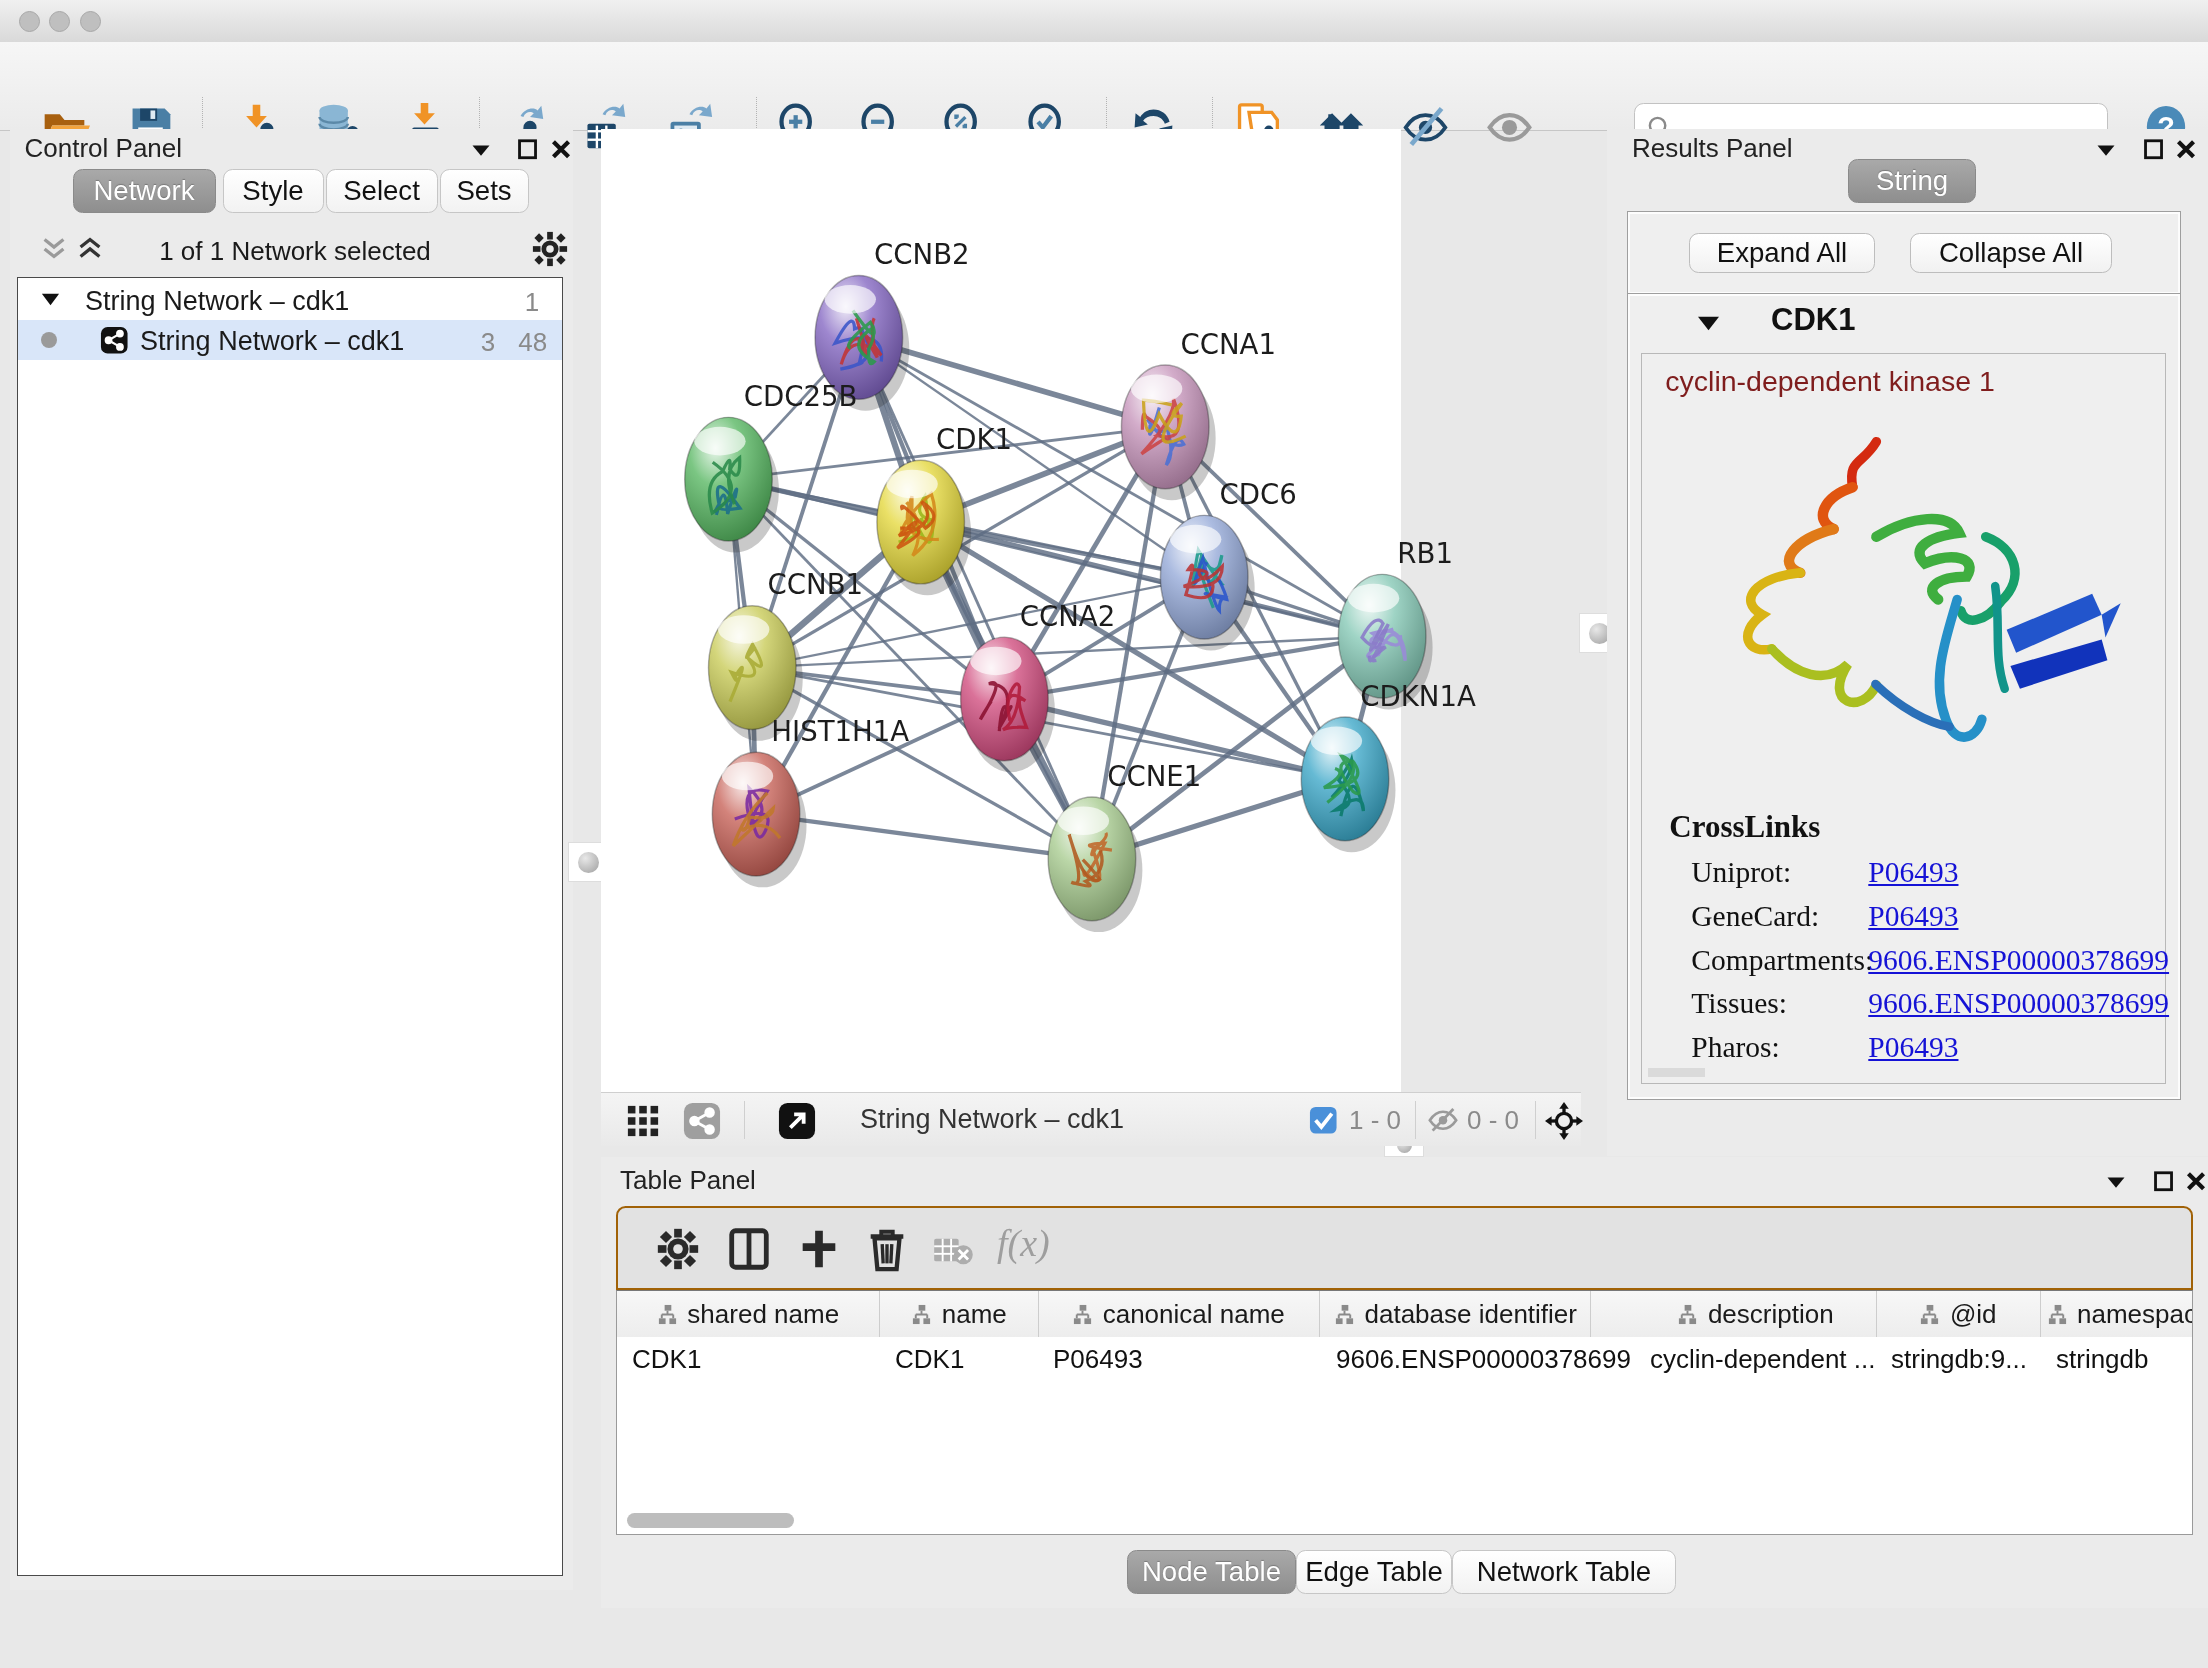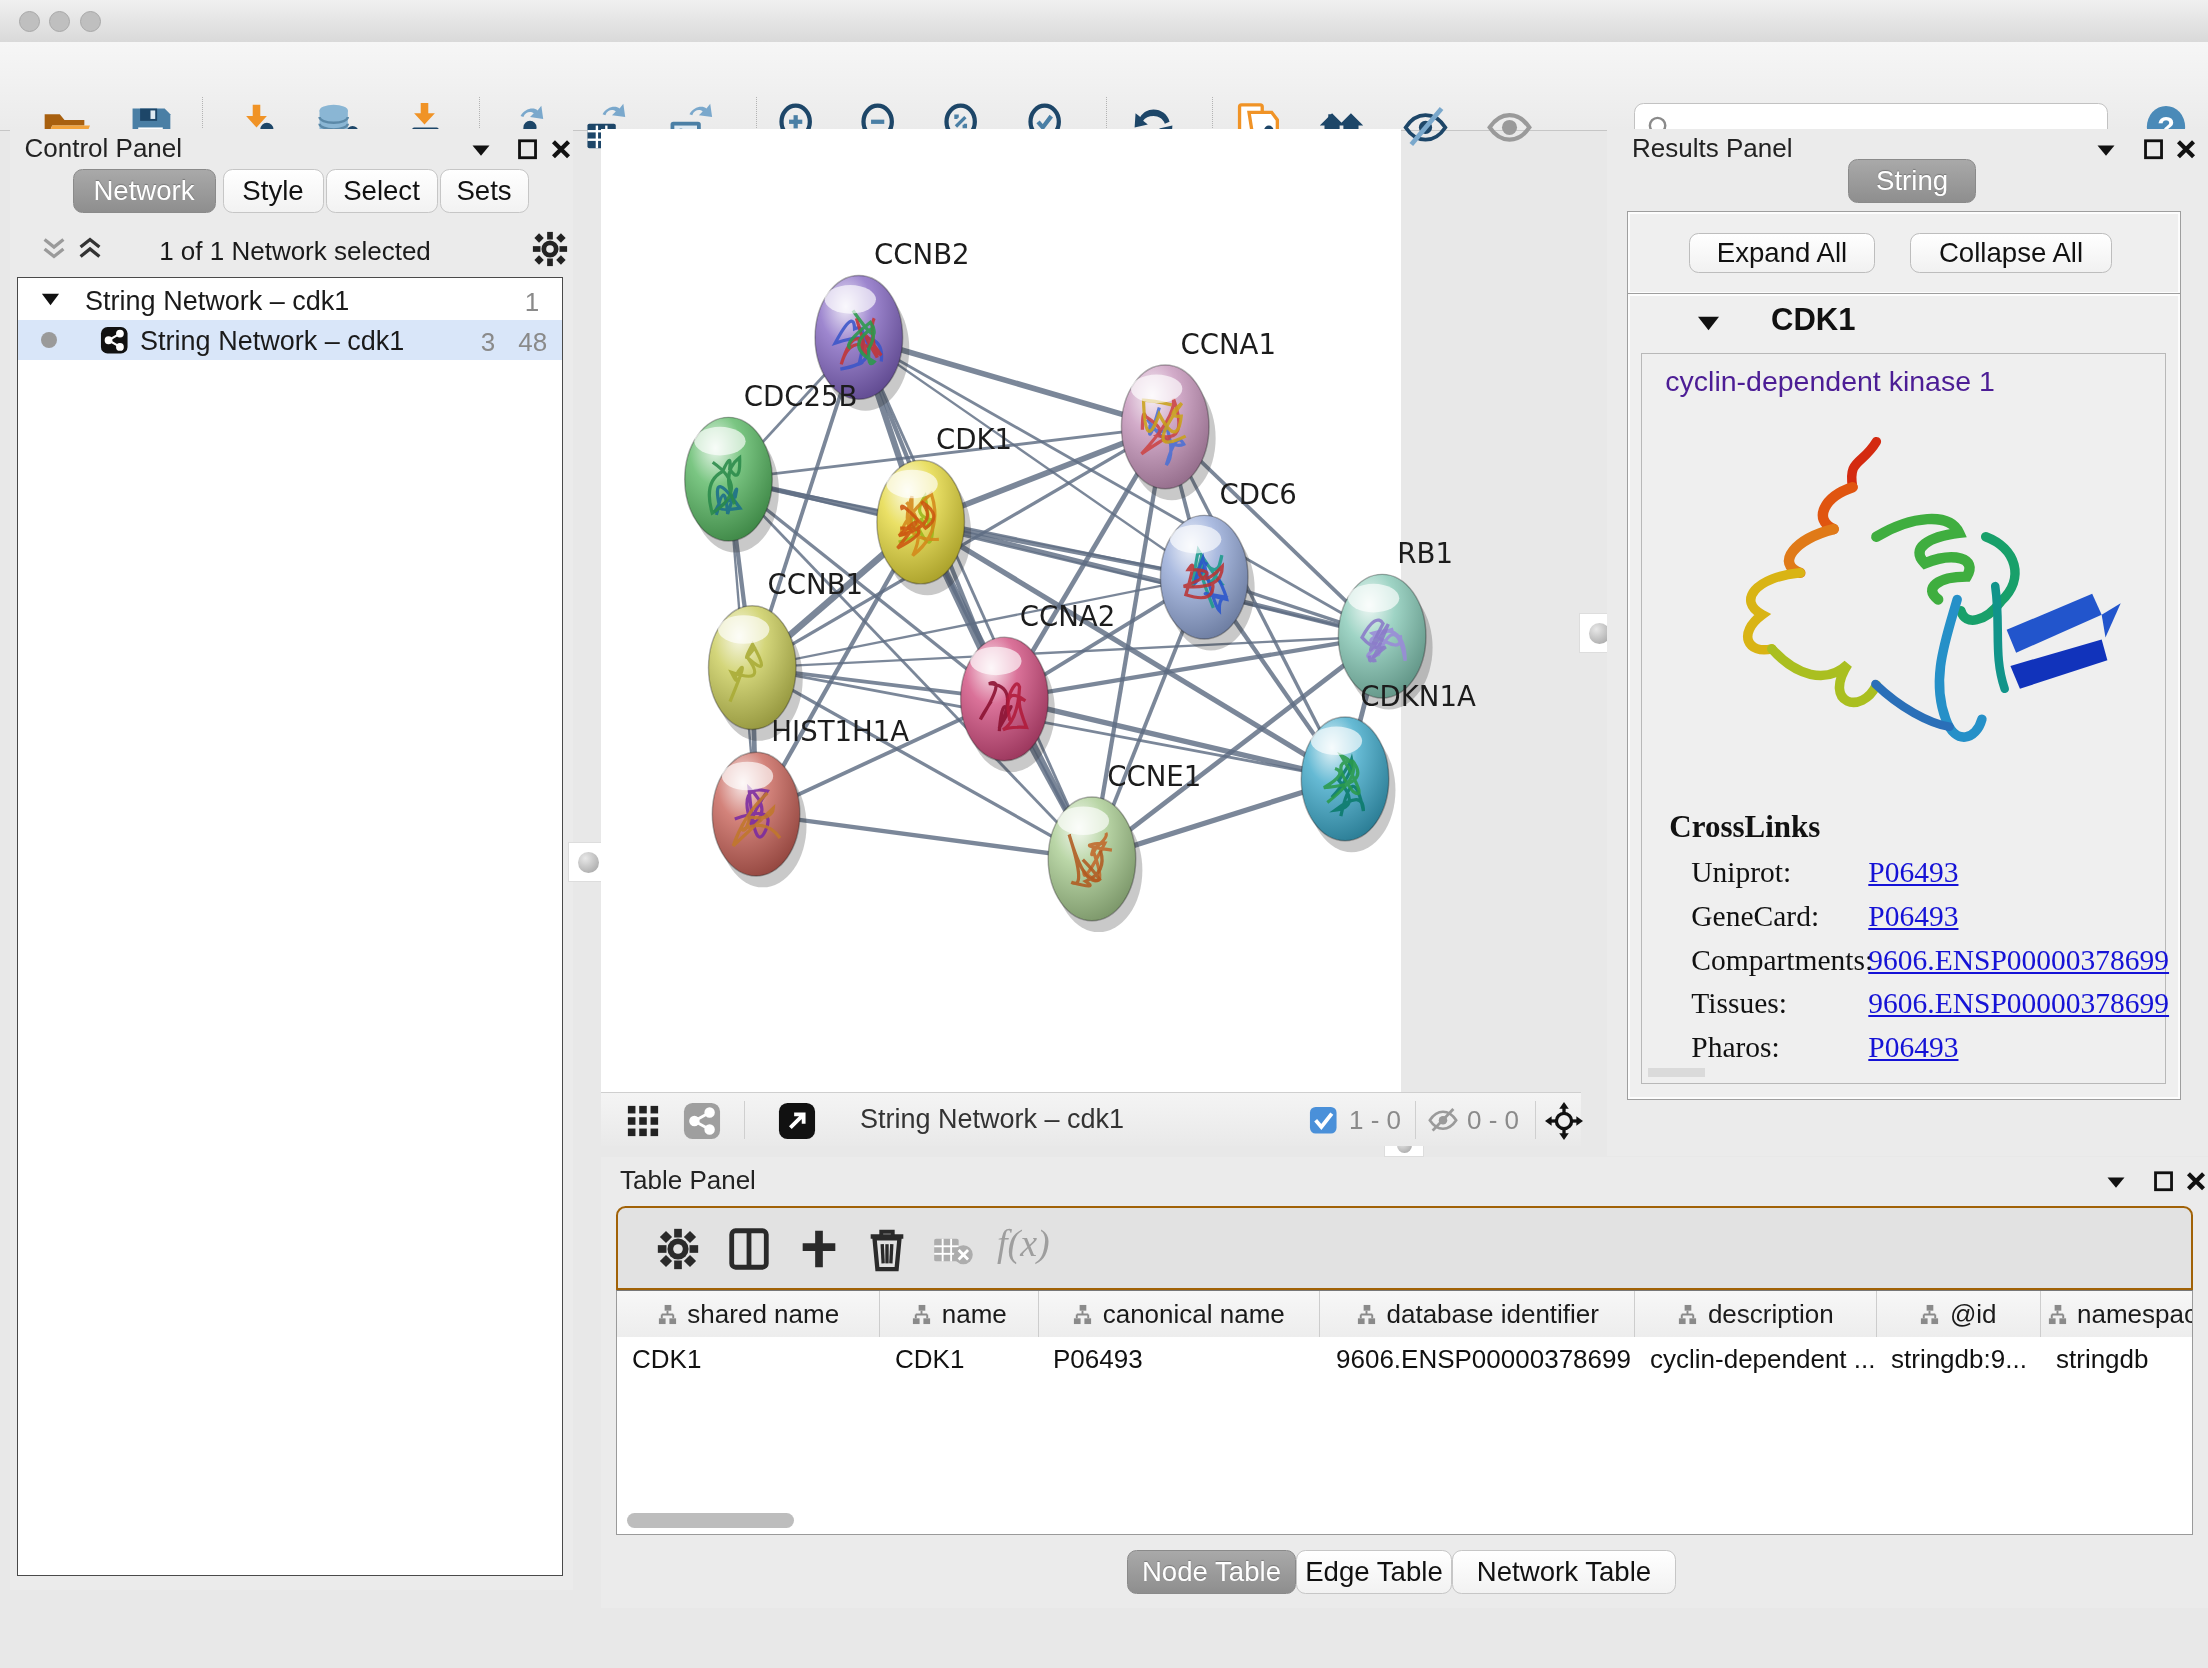--- a/index.html
+++ b/index.html
@@ -565,21 +565,21 @@
     <div class="rp-box" style="left:20px;top:82px;width:552px;height:82px">
       <div class="btn" style="left:61px;top:21px;width:186px">Expand All</div>
       <div class="btn" style="left:282px;top:21px;width:202px">Collapse All</div>
     </div>
     <div class="rp-box" style="left:20px;top:164px;width:552px;height:805px">
       <svg style="position:absolute;left:68px;top:19px" width="25" height="21" viewBox="0 0 26 22">
           <path d="M2 4h22l-11 14z" fill="#111"></path>
         </svg>
       <div style="position:absolute;left:143px;top:7.6px;font-size:31px;font-weight:bold;color:#111">CDK1</div>
       <div style="position:absolute;left:13.3px;top:59px;width:523px;height:729px;border:1px solid #b8b8b8;background:#efefef">
-        <div style="position:absolute;left:23px;top:11.4px;font-size:28.5px;color:#4c1d95">cyclin-dependent kinase 1</div>
+        <div style="position:absolute;left:23px;top:11.4px;font-size:28.5px;color:#7f1d1d">cyclin-dependent kinase 1</div>
         <svg style="position:absolute;left:30px;top:59px" width="462" height="371" viewBox="0 0 486 390">
           <g fill="none" stroke-linecap="round">
             <path d="M215,30 C200,55 185,48 190,78" stroke="#d42a10" stroke-width="10"></path>
             <path d="M190,78 C160,88 148,112 170,122" stroke="#e05510" stroke-width="11"></path>
             <path d="M170,122 C130,132 108,158 135,168" stroke="#e07a18" stroke-width="11"></path>
             <path d="M135,168 C88,172 68,198 95,212 C68,232 80,254 105,248" stroke="#d9b414" stroke-width="10"></path>
             <path d="M105,248 C130,276 162,286 185,264 C158,306 200,318 215,286" stroke="#aabf20" stroke-width="10"></path>
             <path d="M215,130 C252,108 292,104 302,126 C270,130 250,142 266,158 C296,146 322,152 310,172 C280,172 264,184 280,196" stroke="#3fae3f" stroke-width="11"></path>
             <path d="M330,130 C362,142 372,174 346,198 C330,220 308,224 304,208" stroke="#18a06a" stroke-width="10"></path>
             <path d="M340,182 C346,224 338,256 350,290" stroke="#11948a" stroke-width="9"></path>
@@ -686,21 +686,21 @@
           </div>
           <div class="th-cell" style="left: 421px; width: 282px;">
             <svg width="21" height="21" viewBox="0 0 22 22">
               <rect x="8" y="1" width="7" height="6" fill="#8a8a8a"></rect>
               <path d="M11 7v4M5 11h12M5 11v4M17 11v4" stroke="#8a8a8a" stroke-width="2" fill="none"></path>
               <rect x="2" y="15" width="7" height="6" fill="#8a8a8a"></rect>
               <rect x="13" y="15" width="7" height="6" fill="#8a8a8a"></rect>
             </svg>
             <span class="lbl">canonical name</span>
           </div>
-          <div class="th-cell" style="left: 704px; width: 314px;">
+          <div class="th-cell" style="left: 704px; width: 270px;">
             <svg width="21" height="21" viewBox="0 0 22 22">
               <rect x="8" y="1" width="7" height="6" fill="#8a8a8a"></rect>
               <path d="M11 7v4M5 11h12M5 11v4M17 11v4" stroke="#8a8a8a" stroke-width="2" fill="none"></path>
               <rect x="2" y="15" width="7" height="6" fill="#8a8a8a"></rect>
               <rect x="13" y="15" width="7" height="6" fill="#8a8a8a"></rect>
             </svg>
             <span class="lbl">database identifier</span>
           </div>
           <div class="th-cell" style="left: 1018px; width: 242px;">
             <svg width="21" height="21" viewBox="0 0 22 22">

